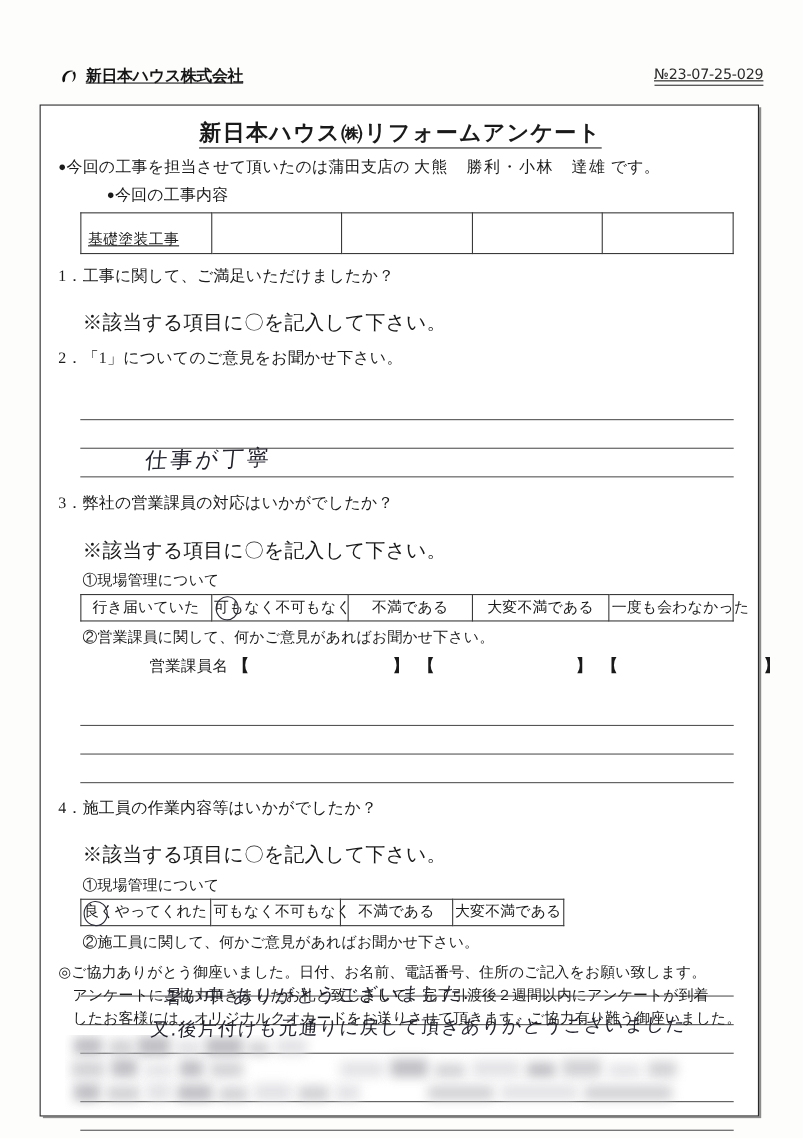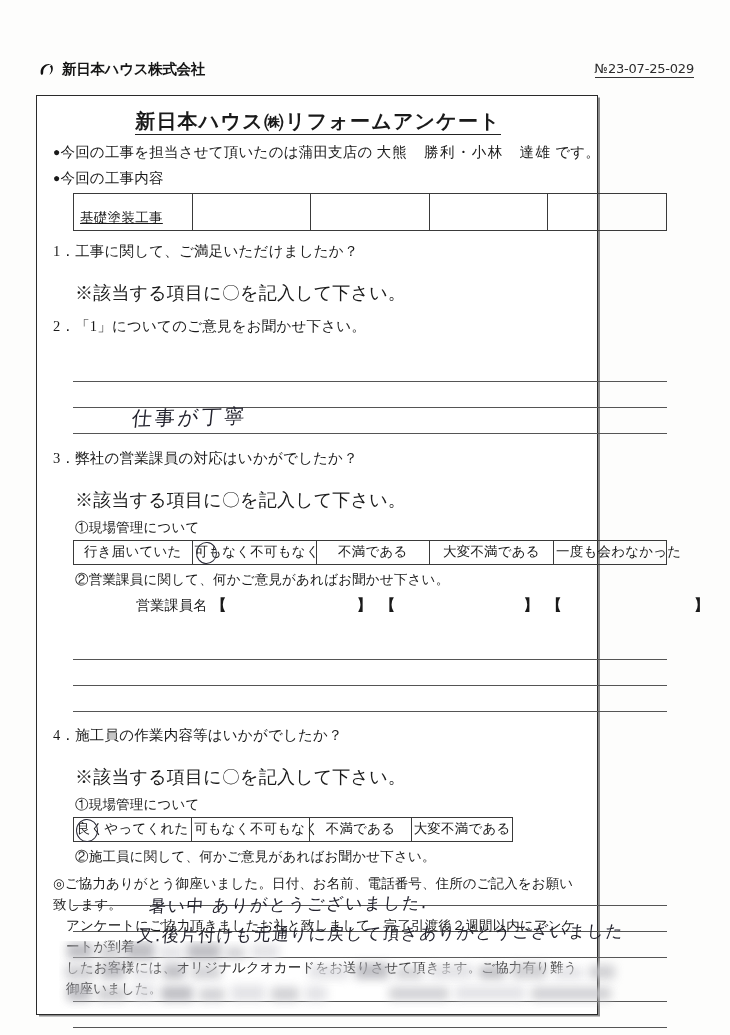--- a/index.html
+++ b/index.html
@@ -26,22 +26,23 @@
 
   
   .letterhead {
     position: absolute;
     left: 0; right: 0;
     top: 52px;
     height: 34px;
     display: flex;
     align-items: center;
     justify-content: space-between;
-    padding: 0 36px 0 36px;
+    padding: 0 36px 0 52px;
     box-sizing: border-box;
+    text-decoration: underline;
   }
   .brand {
     display: flex;
     align-items: center;
     gap: 5px;
   }
   .brand-logo {
     width: 21px;
     height: 21px;
     flex: none;
@@ -63,21 +64,21 @@
     border-bottom: 1.3px solid #333;
     padding-bottom: 1px;
     white-space: nowrap;
   }
 
   
   .form-frame {
     position: absolute;
     left: 36px;
     top: 95px;
-    width: 562px;
+    width: 654px;
     height: 920px;
     border: 1.4px solid #2a2a2a;
     box-sizing: border-box;
     box-shadow: 2.5px 2px 0 -0.5px #8c8c8c;
     background: #ffffff;
   }
   .form-inner {
     position: absolute;
     inset: 0;
     padding: 8px 14px 0 16px;
@@ -308,21 +309,21 @@
       <div class="form-title">
         <span>新日本ハウス㈱リフォームアンケート</span>
       </div>
 
       <div class="intro-line">
         <span class="bullet">●</span><span>今回の工事を担当させて頂いたのは蒲田支店の</span>
         <span class="staff-names">大熊　勝利・小林　達雄</span>
         <span>です。</span>
       </div>
 
-      <div class="intro-line" style="margin-top:6px;">
+      <div class="intro-line" style="margin-top:6px;margin-left:44px;">
         <span class="bullet">●</span><span>今回の工事内容</span>
       </div>
 
       <table class="work-table">
         <tbody>
             <tr>
           <td>基礎塗装工事</td>
           <td></td>
           <td></td>
           <td></td>

